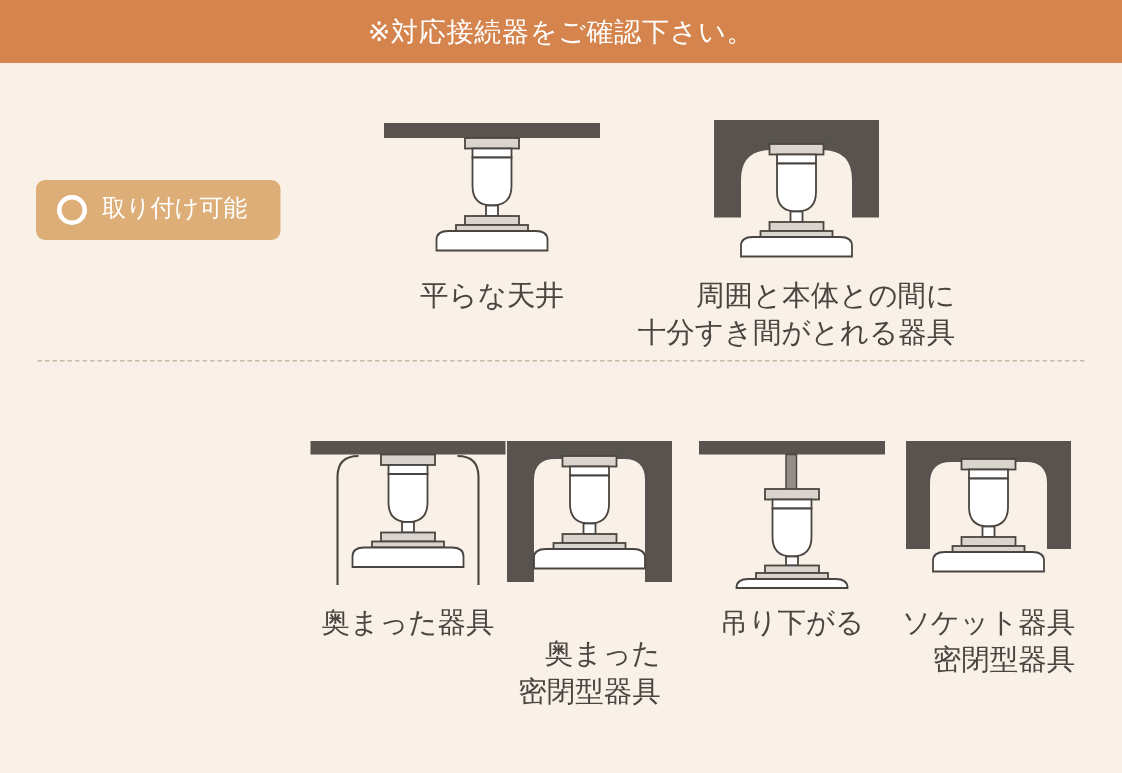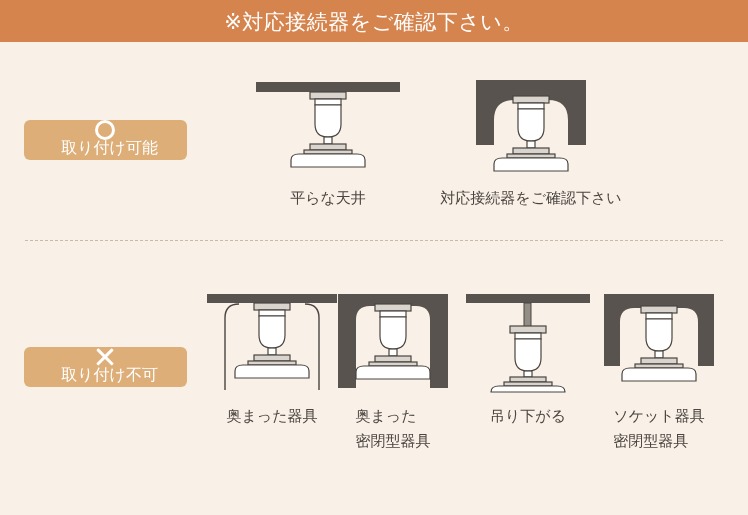--- a/index.html
+++ b/index.html
@@ -31,38 +31,37 @@
     top: 0;
     width: 748px;
     height: 42px;
     background: #D5844E;
     display: flex;
     align-items: center;
     justify-content: center;
   }
   .header-title {
     color: #FFFFFF;
-    font-size: 21px;
+    font-size: 18px;
     letter-spacing: 0.5px;
     font-weight: 400;
     line-height: 1;
     white-space: nowrap;
   }
 
   
   .badge {
     position: absolute;
     height: 40px;
     border-radius: 6px;
     background: #DDAE77;
     display: flex;
     align-items: center;
     padding: 0 16px 0 14px;
     box-sizing: border-box;
-    flex-direction: column;
   }
   .badge-label {
     color: #FFFFFF;
     font-size: 16px;
     line-height: 1;
     margin-left: 10px;
     white-space: nowrap;
   }
   .badge-ok  { left: 24px; top: 120px; width: 163px; }
   .badge-ng  { left: 24px; top: 347px; width: 163px; }
@@ -111,54 +110,50 @@
     display: flex;
     flex-direction: column;
     align-items: center;
   }
   .item-art {
     position: relative;
     display: block;
   }
   .item-caption {
     margin-top: 10px;
-    text-align: left;
+    text-align: right;
     color: #4A4540;
-    font-size: 15px;
+    font-size: 19px;
     line-height: 25px;
     white-space: nowrap;
   }
 
   
   .item-flat     { left: 253px; top: 70px;  width: 150px; }
   .item-clear    { left: 456px; top: 70px;  width: 150px; }
   
   .item-recess   { left: 202px; top: 288px; width: 140px; }
-  .item-sealed   { left: 329px; top: 288px; width: 128px; }
+  .item-sealed   { left: 329px; top: 288px; width: 128px; gap: 21px; }
   .item-socket   { left: 463px; top: 288px; width: 130px; }
   .item-airflow  { left: 592px; top: 288px; width: 134px; }
 </style>
 </head>
 <body>
 
 <div class="page">
 
   <div class="header-bar">
     <div class="header-title">※対応接続器をご確認下さい。</div>
   </div>
 
   <div class="badge badge-ok">
     <span class="icon-circle"></span>
     <span class="badge-label">取り付け可能</span>
   </div>
 
-  <div class="badge badge-ng">
-    <span class="icon-cross"></span>
-    <span class="badge-label">取り付け不可</span>
-  </div>
 
   <div class="divider"></div>
 
   <div class="item item-flat">
     <svg class="item-art" width="150" height="105" viewBox="0 0 150 105">
 
       <rect x="3" y="12" width="144" height="10" fill="#58534E"></rect>
 
       <rect x="57" y="22" width="36" height="7" fill="#D9D4CE" stroke="#4A4540" stroke-width="1.2"></rect>
 
@@ -185,21 +180,22 @@
 
       <rect x="57" y="26" width="36" height="7" fill="#D9D4CE" stroke="#4A4540" stroke-width="1.2"></rect>
       <rect x="62" y="33" width="26" height="6" fill="#FFFFFF" stroke="#4A4540" stroke-width="1.2"></rect>
       <path d="M62 39 L62 58 Q62 71 75 71 Q88 71 88 58 L88 39 Z" fill="#FFFFFF" stroke="#4A4540" stroke-width="1.2"></path>
       <rect x="71" y="71" width="8" height="7" fill="#FFFFFF" stroke="#4A4540" stroke-width="1.2"></rect>
       <rect x="57" y="78" width="36" height="6" fill="#D9D4CE" stroke="#4A4540" stroke-width="1.2"></rect>
       <rect x="51" y="84" width="48" height="4" fill="#D9D4CE" stroke="#4A4540" stroke-width="1.2"></rect>
       <path d="M38 101 L38 94 Q38 88 46 88 L104 88 Q112 88 112 94 L112 101 Z" fill="#FFFFFF" stroke="#4A4540" stroke-width="1.2"></path>
     </svg>
     <div class="item-caption">
-      <div>対応接続器をご確認下さい</div>
+      <div>周囲と本体との間に</div>
+      <div>十分すき間がとれる器具</div>
     </div>
   </div>
 
   <div class="item item-recess">
     <svg class="item-art" width="140" height="105" viewBox="0 0 140 105">
 
       <rect x="5" y="6" width="130" height="9" fill="#58534E"></rect>
 
       <path d="M23 102 V30 Q23 16 37 16" fill="none" stroke="#4A4540" stroke-width="1.4"></path>
       <path d="M117 102 V30 Q117 16 103 16" fill="none" stroke="#4A4540" stroke-width="1.4"></path>

